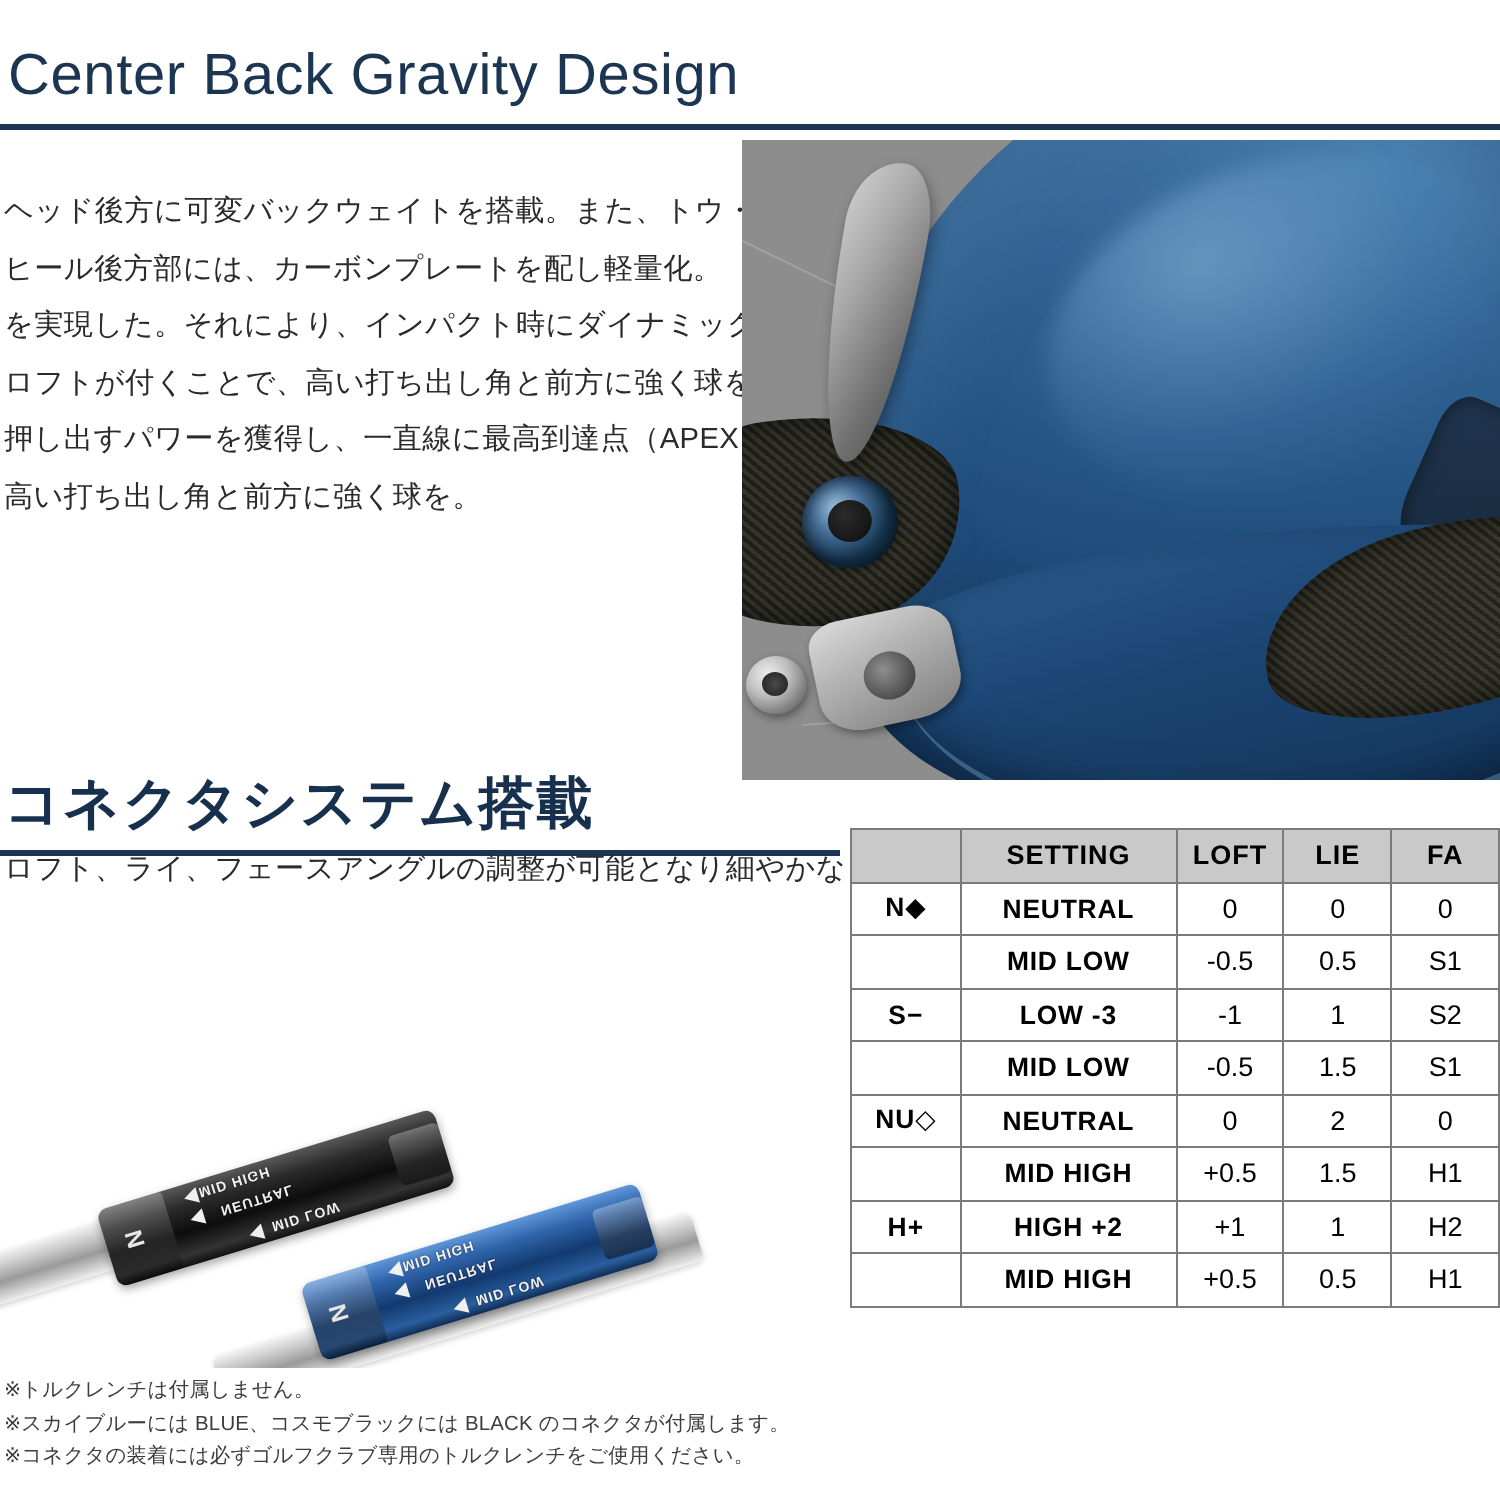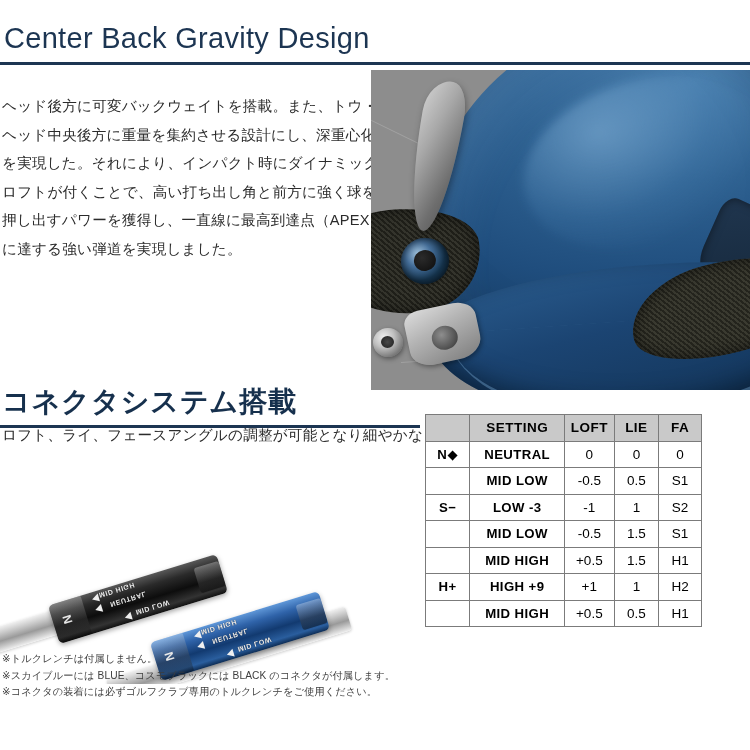--- a/index.html
+++ b/index.html
@@ -282,21 +282,21 @@
   }
 
   
   #spec-table-wrap {
     position: absolute;
     left: 425px; top: 414px;
     width: 325px;
   }
   table.spec {
     border-collapse: collapse;
-    width: 277px;
+    width: 325px;
     font-size: 13.2px;
     font-weight: 700;
     color: #000;
   }
   table.spec th, table.spec td {
     border: 1px solid #7b7b7b;
     text-align: center;
     height: 26.5px;
     padding: 0 2px;
     white-space: nowrap;
@@ -318,21 +318,21 @@
     left: 476px; top: 650px;
     font-size: 10.3px;
     color: #3a3a3a;
     letter-spacing: 0.1px;
     white-space: nowrap;
   }
 
   
   #footnotes {
     position: absolute;
-    left: 2px; top: 651px;
+    left: 2px; top: 688px;
     width: 460px;
   }
   #footnotes .fn {
     display: block;
     font-size: 10.2px;
     color: #3d3d3d;
     line-height: 16.6px;
     letter-spacing: 0.1px;
     white-space: nowrap;
   }
@@ -340,25 +340,25 @@
 </head>
 <body>
 
 <div id="page">
 
   <h1 class="section-title" id="title-1">Center Back Gravity Design</h1>
   <div class="title-rule" id="rule-1"></div>
 
   <div class="jp-body" id="body-1">
     <span class="ln">ヘッド後方に可変バックウェイトを搭載。また、トウ・</span>
-    <span class="ln">ヘッド中央後方に重量を集約させる設計にし、深重心化</span>
+    <span class="ln">ヒール後方部には、カーボンプレートを配し軽量化。</span>
     <span class="ln">を実現した。それにより、インパクト時にダイナミック</span>
     <span class="ln">ロフトが付くことで、高い打ち出し角と前方に強く球を</span>
     <span class="ln">押し出すパワーを獲得し、一直線に最高到達点（APEX）</span>
-    <span class="ln">に達する強い弾道を実現しました。</span>
+    <span class="ln">高い打ち出し角と前方に強く球を。</span>
   </div>
 
   <div id="product-image">
     <div class="bg-line" style="left:-20px; top:40px; width:420px; transform:rotate(26deg);"></div>
     <div class="bg-line" style="left:-40px; top:120px; width:400px; transform:rotate(34deg);"></div>
     <div class="bg-line" style="left:60px; top:250px; width:340px; transform:rotate(-6deg);"></div>
     <div class="bg-line" style="left:30px; top:292px; width:360px; transform:rotate(-4deg);"></div>
 
     <div class="head-body"></div>
     <div class="head-crown-hilite"></div>
@@ -443,29 +443,36 @@
             <td class="num col-num">S2</td>
           </tr>
           <tr>
             <td class="pos col-pos"></td>
             <td class="setting col-set">MID LOW</td>
             <td class="num col-num">-0.5</td>
             <td class="num col-num">1.5</td>
             <td class="num col-num">S1</td>
           </tr>
           <tr>
+            <td class="pos col-pos">NU◇</td>
+            <td class="setting col-set">NEUTRAL</td>
+            <td class="num col-num">0</td>
+            <td class="num col-num">2</td>
+            <td class="num col-num">0</td>
+          </tr>
+          <tr>
             <td class="pos col-pos"></td>
             <td class="setting col-set">MID HIGH</td>
             <td class="num col-num">+0.5</td>
             <td class="num col-num">1.5</td>
             <td class="num col-num">H1</td>
           </tr>
           <tr>
             <td class="pos col-pos">H+</td>
-            <td class="setting col-set">HIGH +9</td>
+            <td class="setting col-set">HIGH +2</td>
             <td class="num col-num">+1</td>
             <td class="num col-num">1</td>
             <td class="num col-num">H2</td>
           </tr>
           <tr>
             <td class="pos col-pos"></td>
             <td class="setting col-set">MID HIGH</td>
             <td class="num col-num">+0.5</td>
             <td class="num col-num">0.5</td>
             <td class="num col-num">H1</td>

